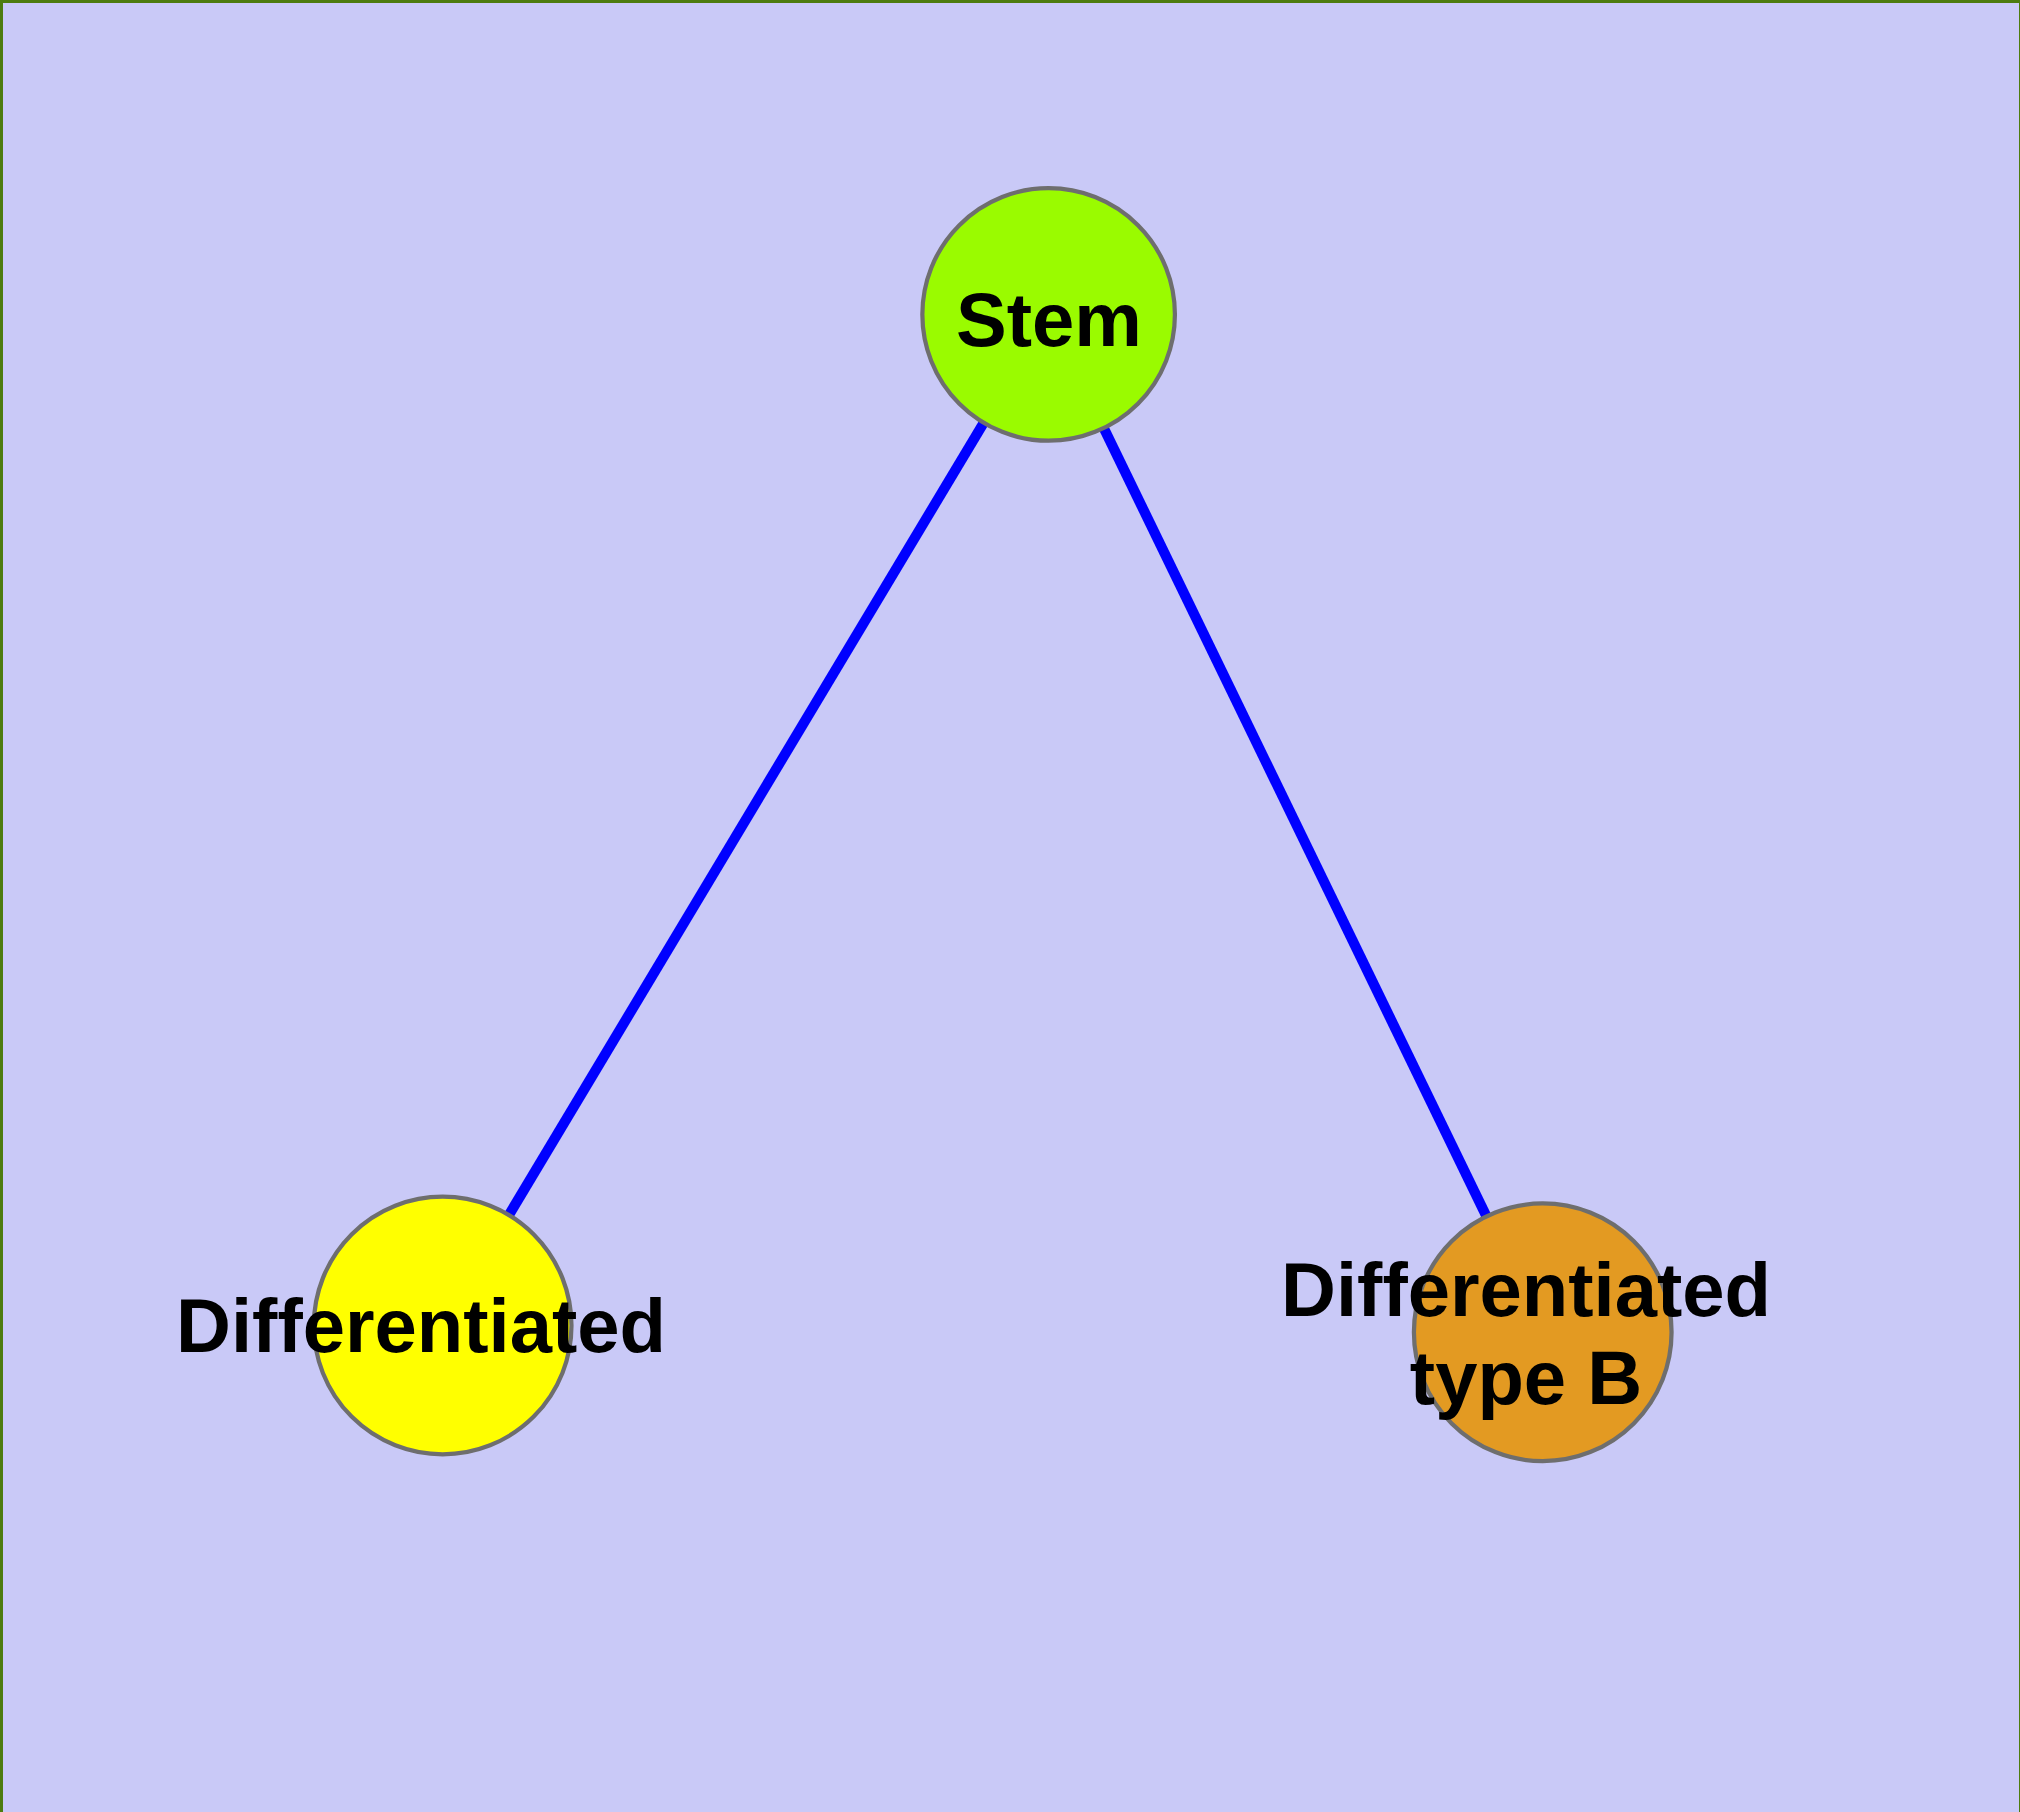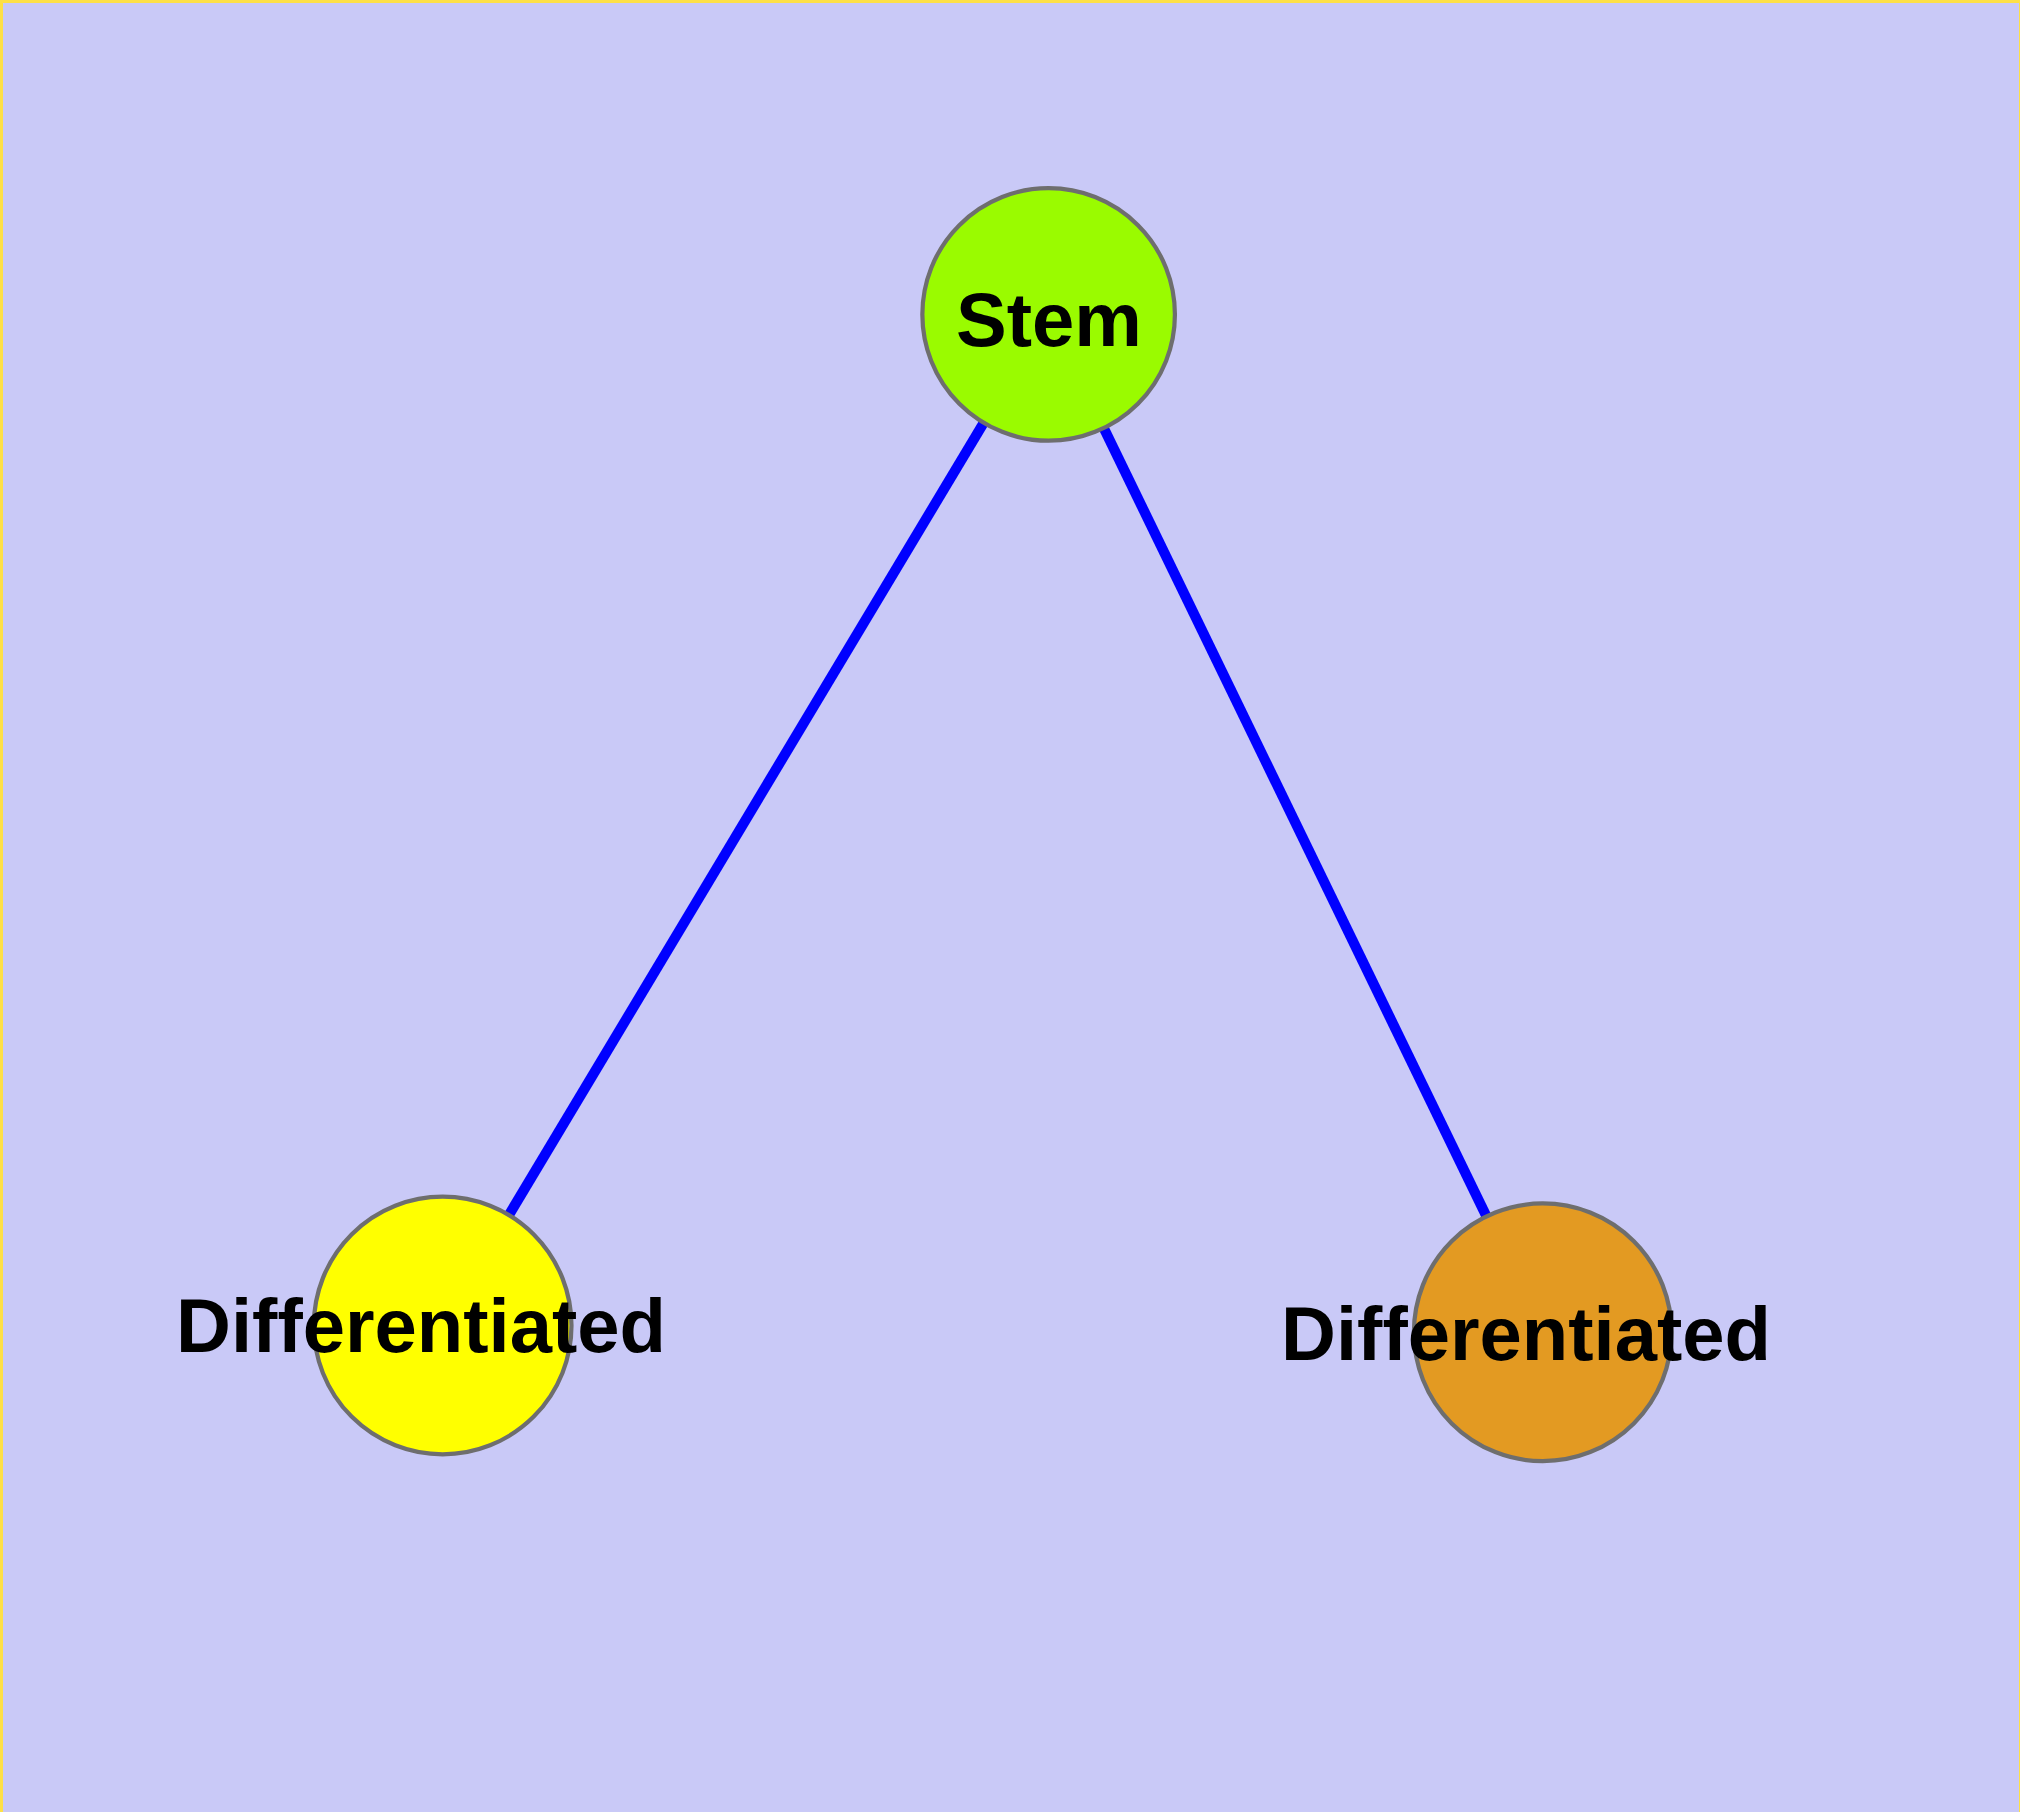--- a/index.html
+++ b/index.html
@@ -4,21 +4,21 @@
 <style>
   html, body {
     margin: 0;
     padding: 0;
     background: #FFFFFF;
   }
   .canvas {
     position: relative;
     width: 2021px;
     height: 1812px;
-    background: #fde047;
+    background: #4d7c0f;
     overflow: hidden;
     font-family: "Liberation Sans", sans-serif;
   }
   .panel {
     position: absolute;
     left: 2.5px;
     top: 3.4px;
     right: 1.7px;
     bottom: 0;
     background: #C9C9F7;
@@ -70,15 +70,16 @@
   </svg>
 
   <div class="node-label label-stem">Stem</div>
 
   <div class="node-label label-a">
     <div>Differentiated</div>
   </div>
 
   <div class="node-label label-b">
     <div>Differentiated</div>
+    <div>type B</div>
   </div>
 </div>
 
 
 </body></html>

